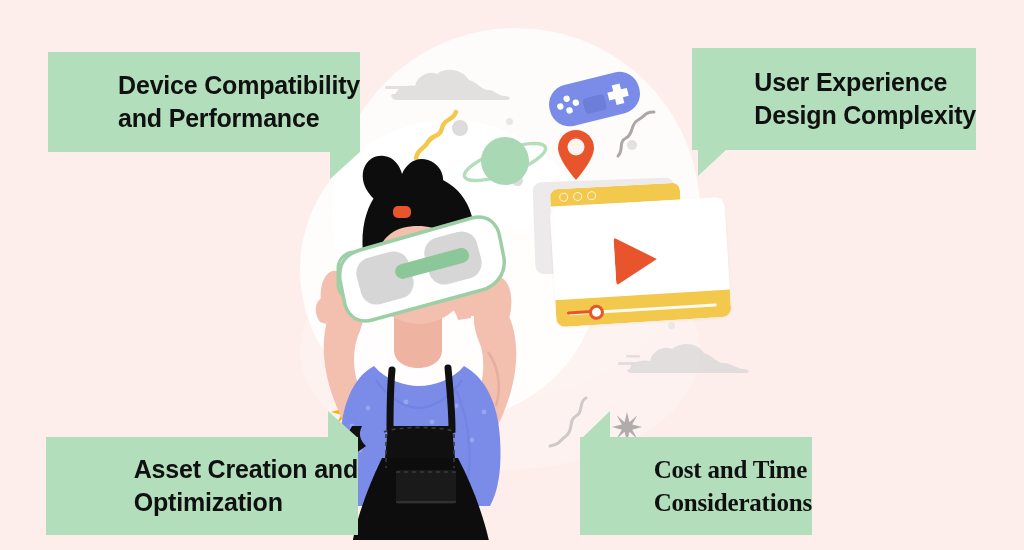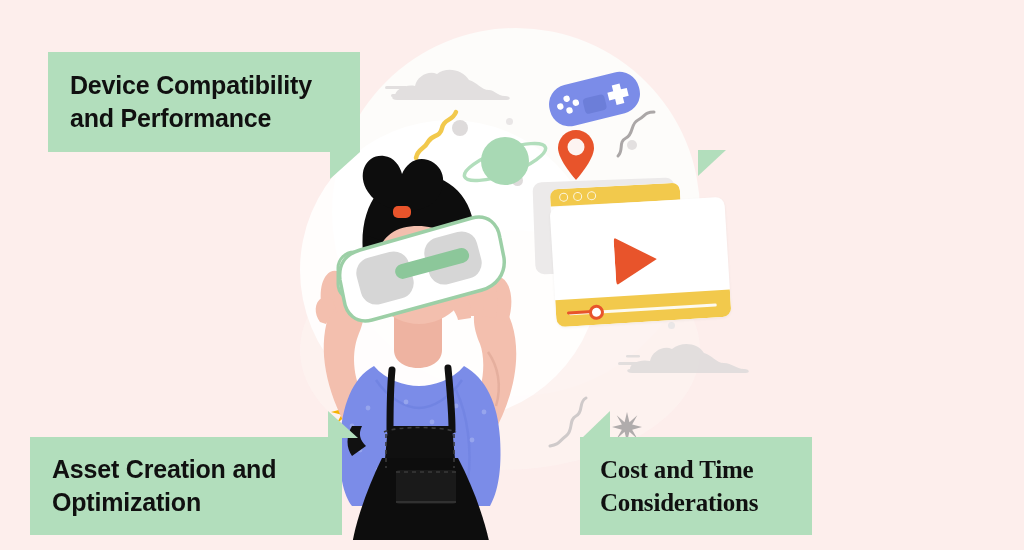--- a/index.html
+++ b/index.html
@@ -64,20 +64,21 @@
     background: #dedbdb;
   }
 
   
   .callout {
     position: absolute;
     background: #b2debc;
     box-sizing: border-box;
     display: flex;
     align-items: center;
+    justify-content: flex-end;
   }
   .callout .txt {
     font-weight: bold;
     font-size: 25px;
     line-height: 1.32;
     color: #101010;
     letter-spacing: -0.2px;
     white-space: pre-line;
   }
   .tail {
@@ -95,21 +96,21 @@
   }
 
   #callout-tr { left: 692px; top: 48px; width: 284px; height: 102px; padding-left: 20px; }
   #tail-tr {
     left: 698px; top: 150px;
     border-left: 0px solid transparent;
     border-right: 28px solid transparent;
     border-top: 26px solid #b2debc;
   }
 
-  #callout-bl { left: 30px;  top: 437px; width: 312px; height: 98px; padding-left: 22px; }
+  #callout-bl { left: 46px;  top: 437px; width: 312px; height: 98px; padding-left: 22px; }
   #tail-bl {
     left: 328px; top: 411px;
     border-left: 0px solid transparent;
     border-right: 30px solid transparent;
     border-bottom: 27px solid #b2debc;
   }
 
   #callout-br { left: 580px; top: 437px; width: 232px; height: 98px; padding-left: 20px; font-family: Liberation Serif, serif; }
   #tail-br {
     left: 582px; top: 411px;
@@ -402,20 +403,24 @@
     <path d="M130 294 L130 328" stroke="#3a3a3a" stroke-width="1.6" stroke-dasharray="4 4" fill="none"></path>
     <path d="M198 294 L198 328" stroke="#3a3a3a" stroke-width="1.6" stroke-dasharray="4 4" fill="none"></path>
   </svg>
 
   <div class="callout" id="callout-tl" data-interactable="true">
     <span class="txt" data-interactable="false">Device Compatibility
 and Performance</span>
   </div>
   <div class="tail" id="tail-tl" data-interactable="false"></div>
 
+  <div class="callout" id="callout-tr" data-interactable="true">
+    <span class="txt" data-interactable="false">User Experience
+Design Complexity</span>
+  </div>
   <div class="tail" id="tail-tr" data-interactable="false"></div>
 
   <div class="callout" id="callout-bl" data-interactable="true">
     <span class="txt" data-interactable="false">Asset Creation and
 Optimization</span>
   </div>
   <div class="tail" id="tail-bl" data-interactable="false"></div>
 
   <div class="callout" id="callout-br" data-interactable="true">
     <span class="txt" data-interactable="false">Cost and Time

